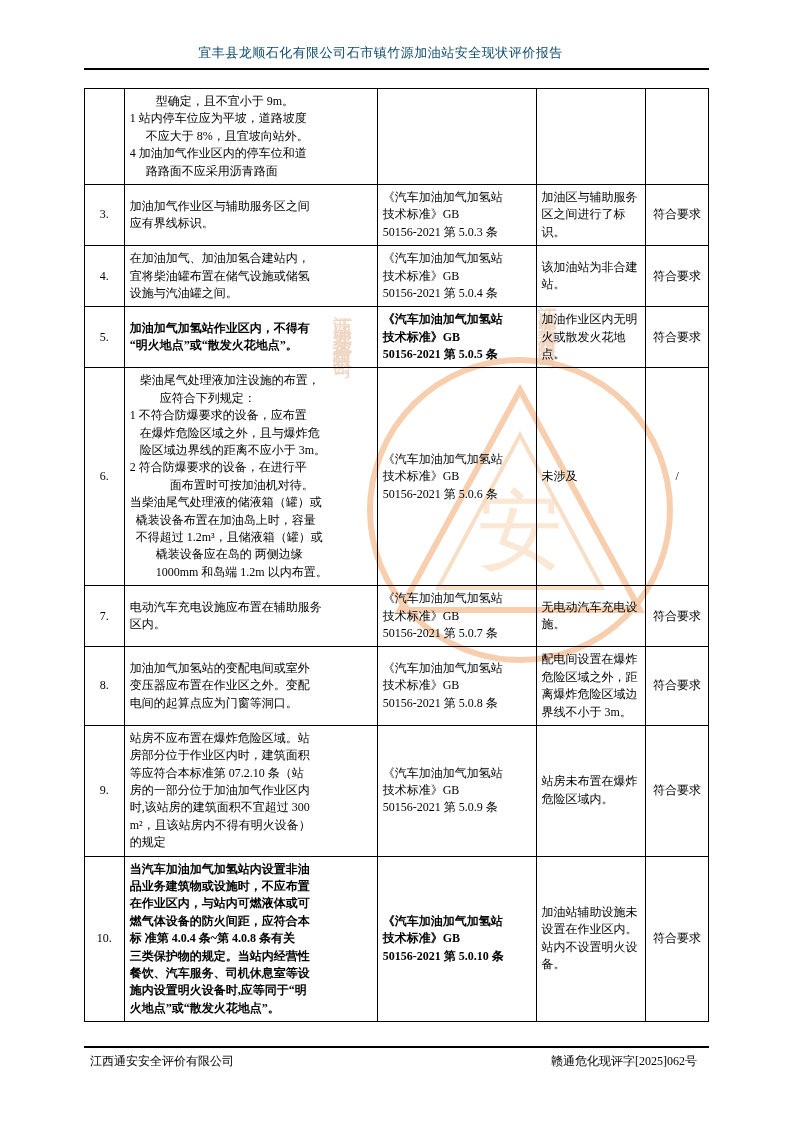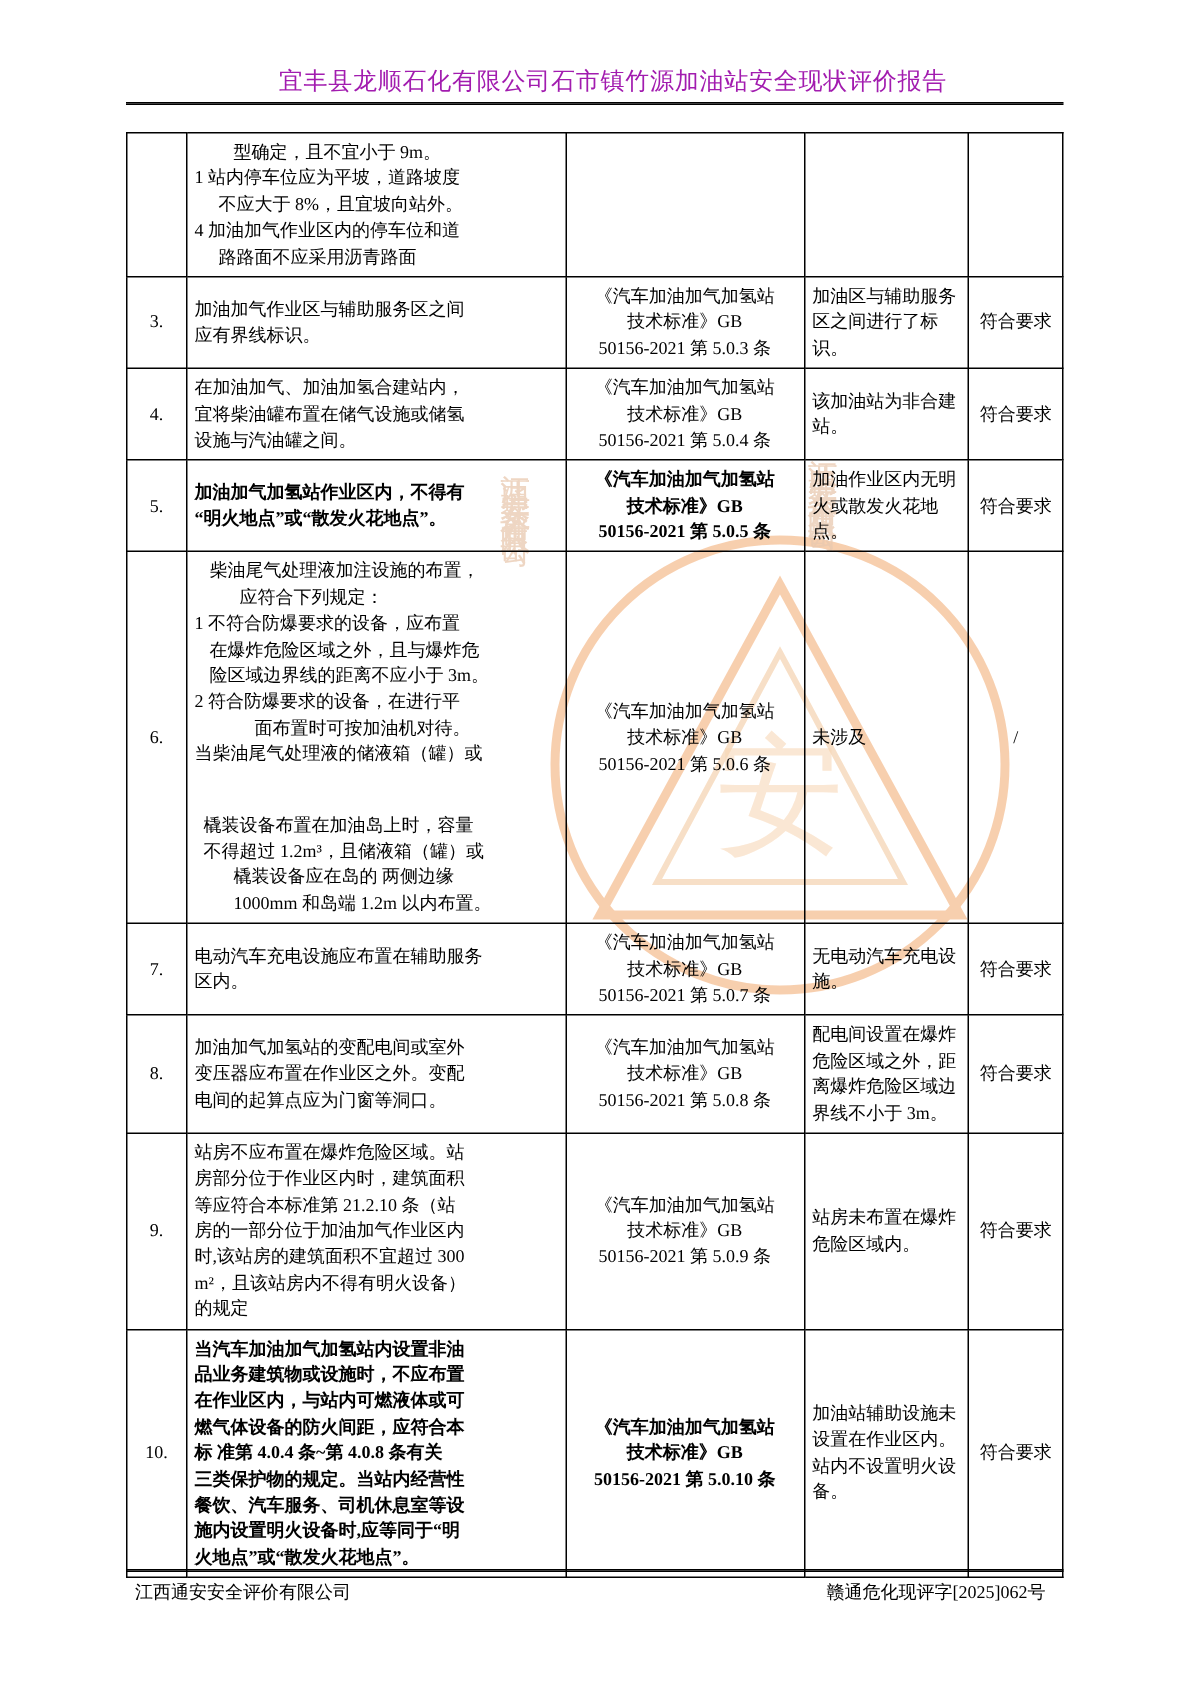--- a/index.html
+++ b/index.html
@@ -19,26 +19,26 @@
     position: relative;
     width: 793px;
     height: 1122px;
     box-sizing: border-box;
     padding: 0;
   }
   
   .doc-header {
     position: absolute;
     top: 44px;
-    left: 96px;
+    left: 68px;
     width: 625px;
     text-align: center;
-    font-size: 16px;
+    font-size: 13px;
     letter-spacing: 0.5px;
-    color: #a21caf;
+    color: #0c4a6e;
   }
   .header-rule {
     position: absolute;
     top: 68px;
     left: 84px;
     width: 625px;
     border-top: 1.5px solid #000;
     border-bottom: 0.5px solid #000;
     height: 2px;
     box-sizing: border-box;
@@ -83,21 +83,21 @@
   table.main td {
     border: 1px solid #000;
     vertical-align: middle;
     padding: 4px 5px;
     font-size: 12px;
     line-height: 1.45;
     background: transparent;
   }
   .c-num { width: 38px; text-align: center; }
   .c-req { width: 242px; }
-  .c-std { width: 152px; text-align: center; }
+  .c-std { width: 152px; text-align: left; }
   .c-act { width: 105px; }
   .c-con { width: 60px; text-align: center; }
   .bold { font-weight: bold; }
   .center { text-align: left; }
   .std-line { display:block; }
   
   .footer-rule {
     position: absolute;
     bottom: 74px;
     left: 84px;
@@ -221,21 +221,21 @@
         <td class="c-num">6.</td>
         <td class="c-req">
           <div style="padding-left:10px;">柴油尾气处理液加注设施的布置，</div>
           <div style="padding-left:30px;">应符合下列规定：</div>
           <div>1 不符合防爆要求的设备，应布置</div>
           <div style="padding-left:10px;">在爆炸危险区域之外，且与爆炸危</div>
           <div style="padding-left:10px;">险区域边界线的距离不应小于 3m。</div>
           <div>2 符合防爆要求的设备，在进行平</div>
           <div style="padding-left:40px;">面布置时可按加油机对待。</div>
           <div>当柴油尾气处理液的储液箱（罐）或</div>
-          <div style="padding-left:6px;margin-top:30px;">橇装设备布置在加油岛上时，容量</div>
+          <div style="padding-left:6px;">橇装设备布置在加油岛上时，容量</div>
           <div style="padding-left:6px;">不得超过 1.2m³，且储液箱（罐）或</div>
           <div style="padding-left:26px;">橇装设备应在岛的 两侧边缘</div>
           <div style="padding-left:26px;">1000mm 和岛端 1.2m 以内布置。</div>
         </td>
         <td class="c-std">
           <span class="std-line">《汽车加油加气加氢站</span>
           <span class="std-line">技术标准》GB</span>
           <span class="std-line">50156-2021 第 5.0.6 条</span>
         </td>
         <td class="c-act center">未涉及</td>
@@ -271,21 +271,21 @@
         </td>
         <td class="c-act">配电间设置在爆炸危险区域之外，距离爆炸危险区域边界线不小于 3m。</td>
         <td class="c-con">符合要求</td>
       </tr>
 
       <tr>
         <td class="c-num">9.</td>
         <td class="c-req">
           <div>站房不应布置在爆炸危险区域。站</div>
           <div>房部分位于作业区内时，建筑面积</div>
-          <div>等应符合本标准第 21.2.10 条（站</div>
+          <div>等应符合本标准第 07.2.10 条（站</div>
           <div>房的一部分位于加油加气作业区内</div>
           <div>时,该站房的建筑面积不宜超过 300</div>
           <div>m²，且该站房内不得有明火设备）</div>
           <div class="center">的规定</div>
         </td>
         <td class="c-std">
           <span class="std-line">《汽车加油加气加氢站</span>
           <span class="std-line">技术标准》GB</span>
           <span class="std-line">50156-2021 第 5.0.9 条</span>
         </td>

